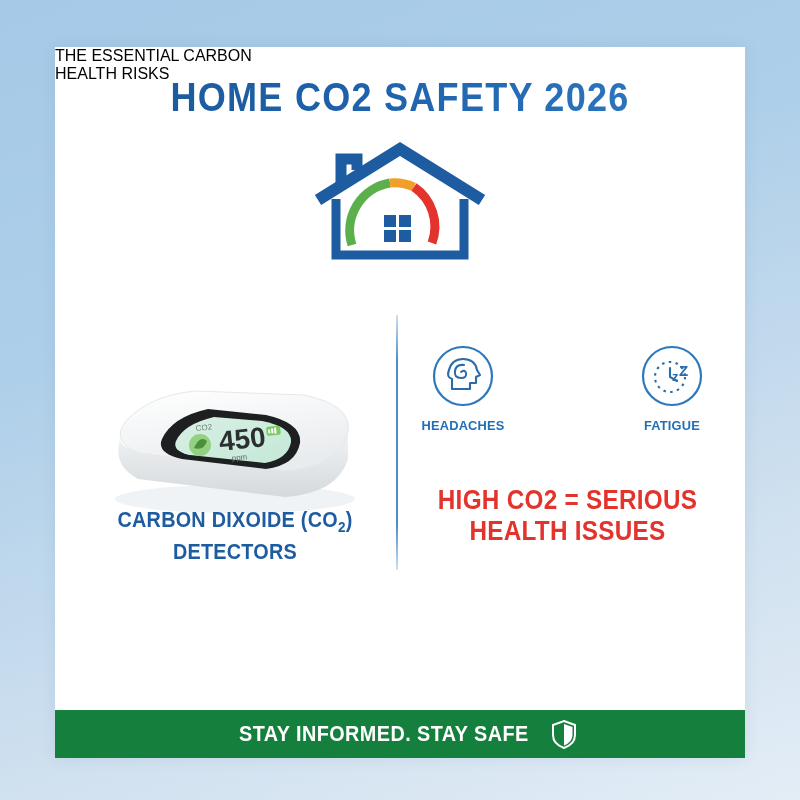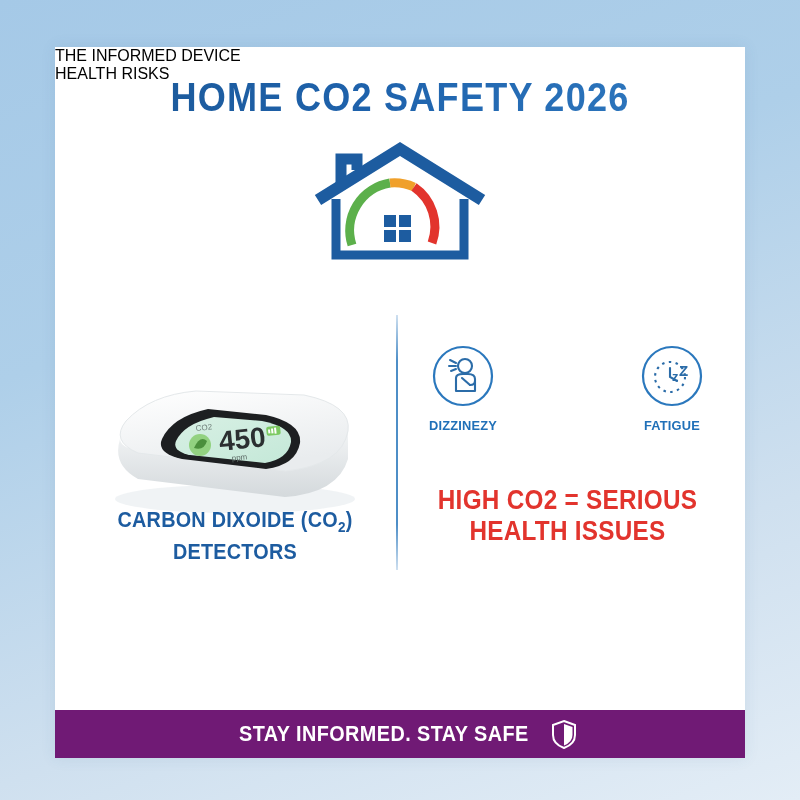--- a/index.html
+++ b/index.html
@@ -101,21 +101,21 @@
     position: absolute; left: 48px; top: 111px;
     font-size: 16px; font-weight: bold; color: #1d5ca0;
     font-family: "Liberation Sans Narrow","Liberation Sans", sans-serif;
     transform: scaleX(.92);
   }
 
   
   #footer {
     position: absolute; left: 0; bottom: 0;
     width: 690px; height: 48px;
-    background: #701a75;
+    background: #15803d;
     display: flex; align-items: center; justify-content: center; gap: 6px;
   }
   #footer-text {
     color: #ffffff; font-size: 22px; font-weight: bold;
     letter-spacing: .5px;
     font-family: "Liberation Sans Narrow","Liberation Sans", sans-serif;
     transform: scaleX(.9);
   }
 </style>
 </head>
@@ -139,21 +139,21 @@
       <path d="M104 50 A48 48 0 0 1 122 106" fill="none" stroke="#e2342d" stroke-width="9" stroke-linecap="butt"></path>
 
       <rect x="74" y="78" width="12" height="12" fill="#1d5ca0"></rect>
       <rect x="89" y="78" width="12" height="12" fill="#1d5ca0"></rect>
       <rect x="74" y="93" width="12" height="12" fill="#1d5ca0"></rect>
       <rect x="89" y="93" width="12" height="12" fill="#1d5ca0"></rect>
     </svg>
   </div>
 
   <div id="head-left">
-    <span>THE INFORMED DEVICE</span>
+    <span>THE ESSENTIAL CARBON</span>
     <span class="rule"></span>
   </div>
   <div id="head-right">
     <span>HEALTH RISKS</span>
     <span class="rule"></span>
   </div>
 
   <div id="divider"></div>
 
   <div id="device-wrap">
@@ -203,32 +203,29 @@
     </svg>
   </div>
 
   <div id="device-caption">
     <span>CARBON DIXOIDE (CO</span><sub>2</sub><span>)</span><br>
     <span>DETECTORS</span>
   </div>
 
   <div id="risk-icons">
 
-
     <div class="risk-item">
       <svg width="62" height="62" viewBox="0 0 62 62">
         <circle cx="31" cy="31" r="29" fill="none" stroke="#2b78bd" stroke-width="2.2"></circle>
-        <circle cx="33" cy="21" r="7" fill="none" stroke="#2b6ca8" stroke-width="2.1"></circle>
-        <path d="M24 46 L24 33 Q24 29 31 29 L36 29 Q43 29 43 34 L43 46 Z" fill="none" stroke="#2b6ca8" stroke-width="2.1" stroke-linejoin="round"></path>
-        <path d="M30 33 L38 40" fill="none" stroke="#2b6ca8" stroke-width="2.1" stroke-linecap="round"></path>
-        <path d="M38 40 Q43 40 43 36" fill="none" stroke="#2b6ca8" stroke-width="2.1" stroke-linecap="round"></path>
-        <path d="M18 15 L24 18 M17 21 L24 21 M19 26 L24 24" fill="none" stroke="#2b6ca8" stroke-width="2" stroke-linecap="round"></path>
+        <path d="M20 42 L20 34 Q14 32 17 25 Q20 14 31 14 Q43 14 45 25 L48 30 L44 32 L44 38 L38 38 L38 44 L20 44 Z" fill="none" stroke="#2b6ca8" stroke-width="2.1" stroke-linejoin="round"></path>
+        <path d="M29 27 Q33 24 34 28 Q35 33 29 33 Q22 33 23 26 Q24 19 32 20" fill="none" stroke="#2b6ca8" stroke-width="2" stroke-linecap="round"></path>
       </svg>
-      <div class="risk-label">DIZZINEZY</div>
+      <div class="risk-label">HEADACHES</div>
     </div>
+
 
     <div class="risk-item">
       <svg width="62" height="62" viewBox="0 0 62 62">
         <circle cx="31" cy="31" r="29" fill="none" stroke="#2b78bd" stroke-width="2.2"></circle>
         <circle cx="29" cy="32" r="15" fill="none" stroke="#2b6ca8" stroke-width="2.1" stroke-dasharray="2.5 4.4"></circle>
         <path d="M29 23 L29 32 L36 36" fill="none" stroke="#2b6ca8" stroke-width="2.1" stroke-linecap="round"></path>
         <text x="31" y="36" font-family="'Liberation Sans',sans-serif" font-size="13" font-weight="bold" fill="#2b6ca8">z</text>
         <text x="38" y="31" font-family="'Liberation Sans',sans-serif" font-size="15" font-weight="bold" fill="#2b6ca8">Z</text>
       </svg>
       <div class="risk-label">FATIGUE</div>

